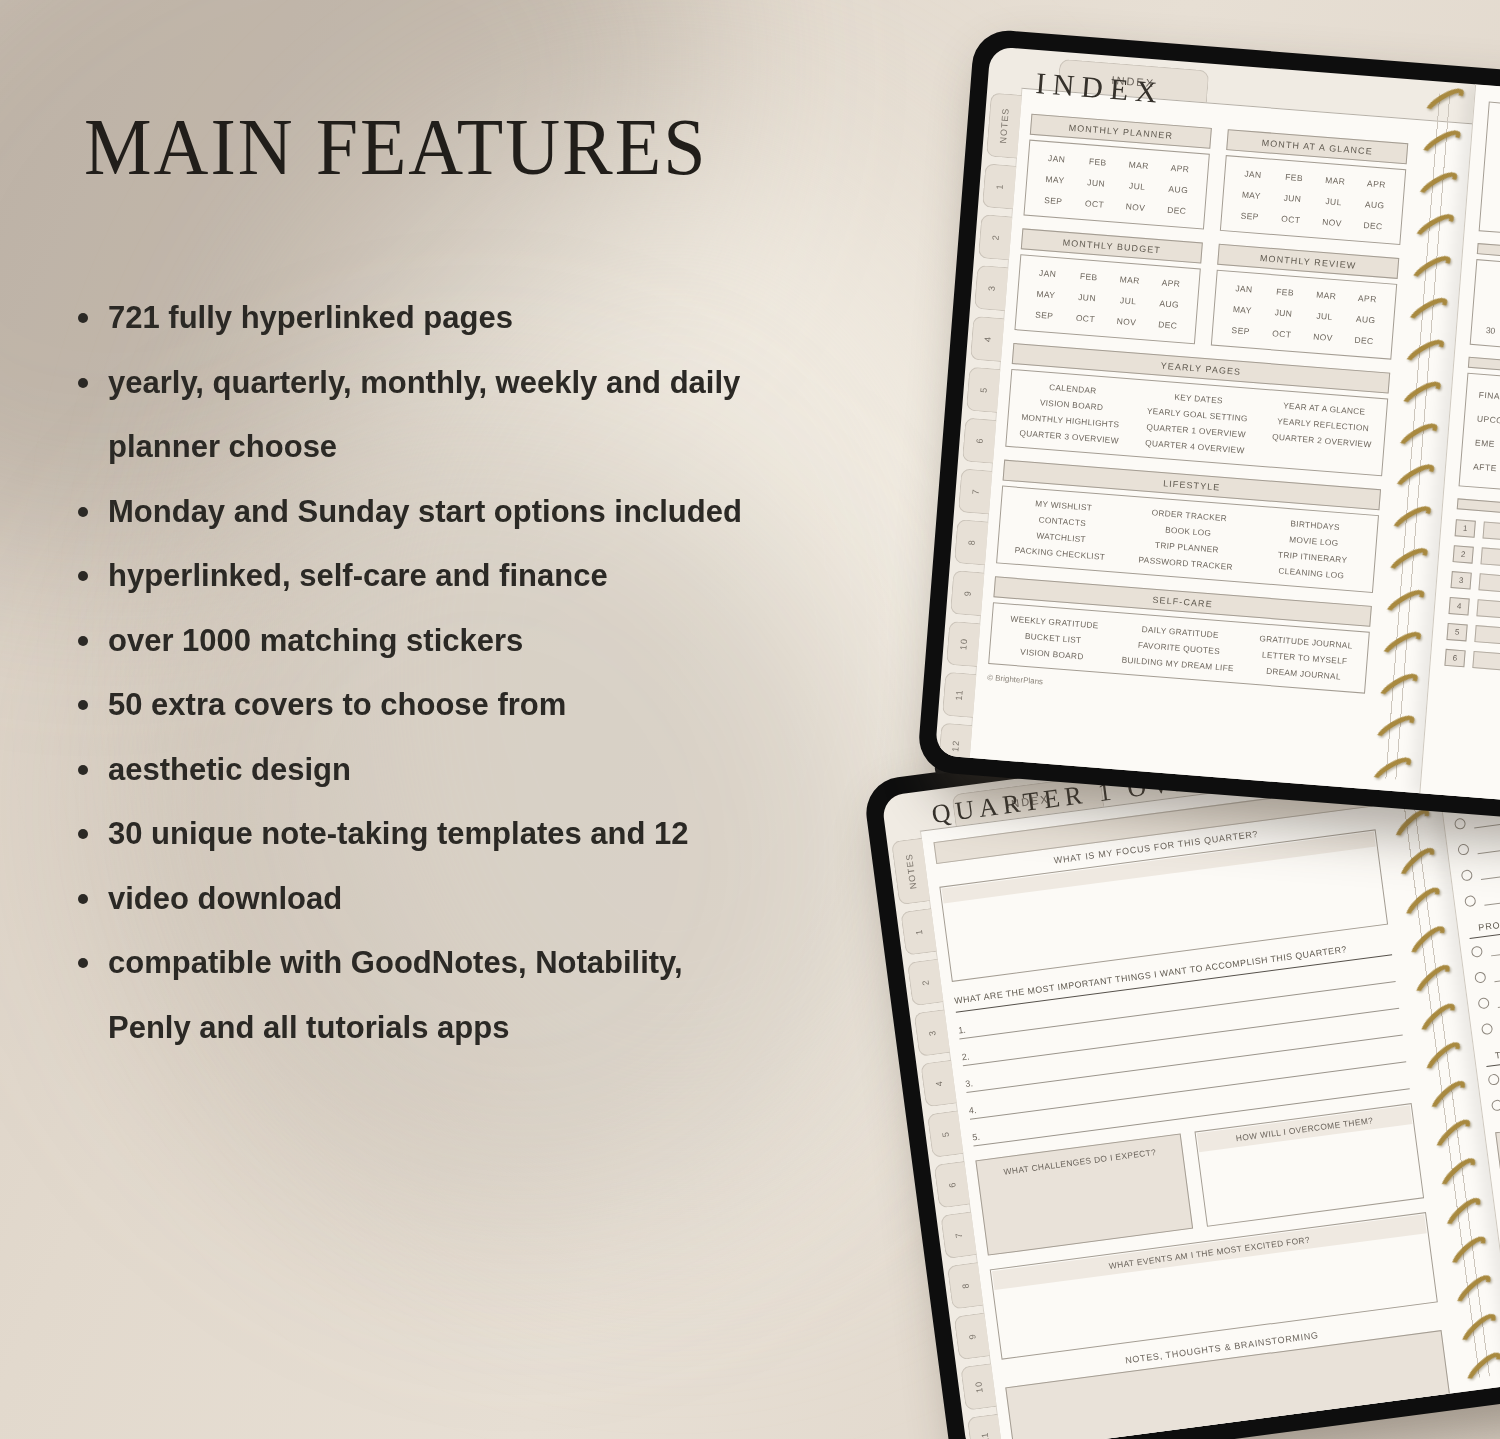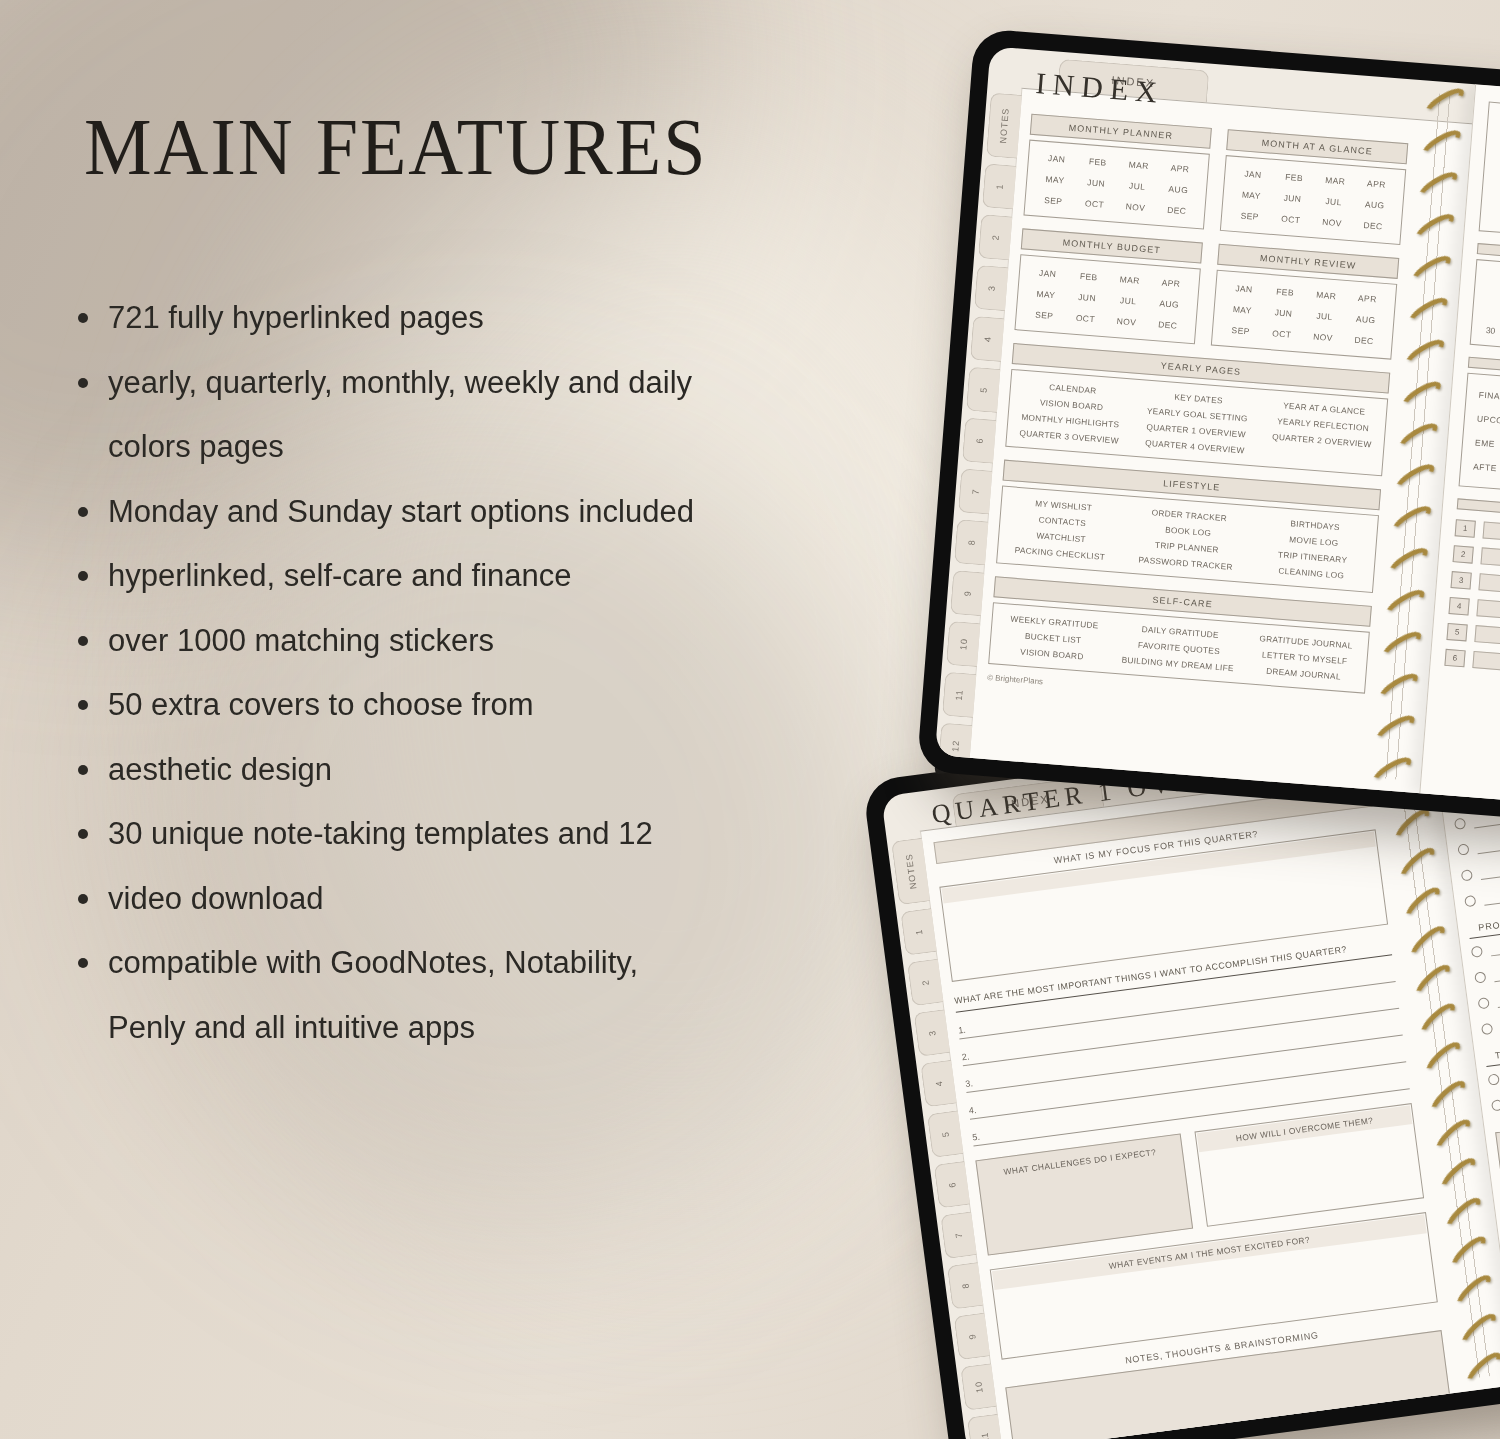--- a/index.html
+++ b/index.html
@@ -107,21 +107,21 @@
   .circ { width:11px; height:11px; border:1.3px solid #8d867d; border-radius:50%; flex:0 0 auto; }
   .cline { flex:1; border-bottom:1px solid #9a948b; height:14px; }
   .st-box { width:220px; height:150px; background:#e9e2d9; border:1px solid #a49d93; margin-top:14px;
             font-size:8.4px; color:#6b645c; text-align:center; padding-top:8px; letter-spacing:.4px; }
 
   
   .main-title { position:absolute; left:84px; top:104px; z-index:1;
                 font-family:"Liberation Serif", serif; font-weight:400;
                 font-size:76px; letter-spacing:2px; color:#211e1a; transform:scaleY(1.05); }
   .features { position:absolute; left:72px; top:286px; width:810px; z-index:1; }
-  .feat { position:relative; padding-left:36px; }
+  .feat { position:relative; padding-left:36px;font-weight:bold; }
   .feat .dot { position:absolute; left:6px; top:27px; width:10px; height:10px;
                background:#2b2925; border-radius:50%; }
   .feat .line { font-size:31px; line-height:64.5px; color:#2b2925; white-space:nowrap; }
 </style>
 </head>
 <body>
 
 <div id="canvas">
   <div class="bg-soft sh1"></div>
   <div class="bg-soft li1"></div>
@@ -130,21 +130,21 @@
   <h1 class="main-title">MAIN FEATURES</h1>
 
   <div class="features">
     <div class="feat">
         <span class="dot"></span>
         <div class="line">721 fully hyperlinked pages</div>
       </div>
     <div class="feat">
         <span class="dot"></span>
         <div class="line">yearly, quarterly, monthly, weekly and daily</div>
-        <div class="line">colors pages</div>
+        <div class="line">planner choose</div>
       </div>
     <div class="feat">
         <span class="dot"></span>
         <div class="line">Monday and Sunday start options included</div>
       </div>
     <div class="feat">
         <span class="dot"></span>
         <div class="line">hyperlinked, self-care and finance</div>
       </div>
     <div class="feat">
@@ -163,21 +163,21 @@
         <span class="dot"></span>
         <div class="line">30 unique note-taking templates and 12</div>
       </div>
     <div class="feat">
         <span class="dot"></span>
         <div class="line">video download</div>
       </div>
     <div class="feat">
         <span class="dot"></span>
         <div class="line">compatible with GoodNotes, Notability,</div>
-        <div class="line">Penly and all intuitive apps</div>
+        <div class="line">Penly and all tutorials apps</div>
       </div>
   </div>
 
   <div class="tablet t-top">
     <div class="screen">
       <div class="ttab">INDEX</div>
       <div class="sheet"></div>
       <div class="tabcol">
         <div class="stab notes">
             <span>NOTES</span>

